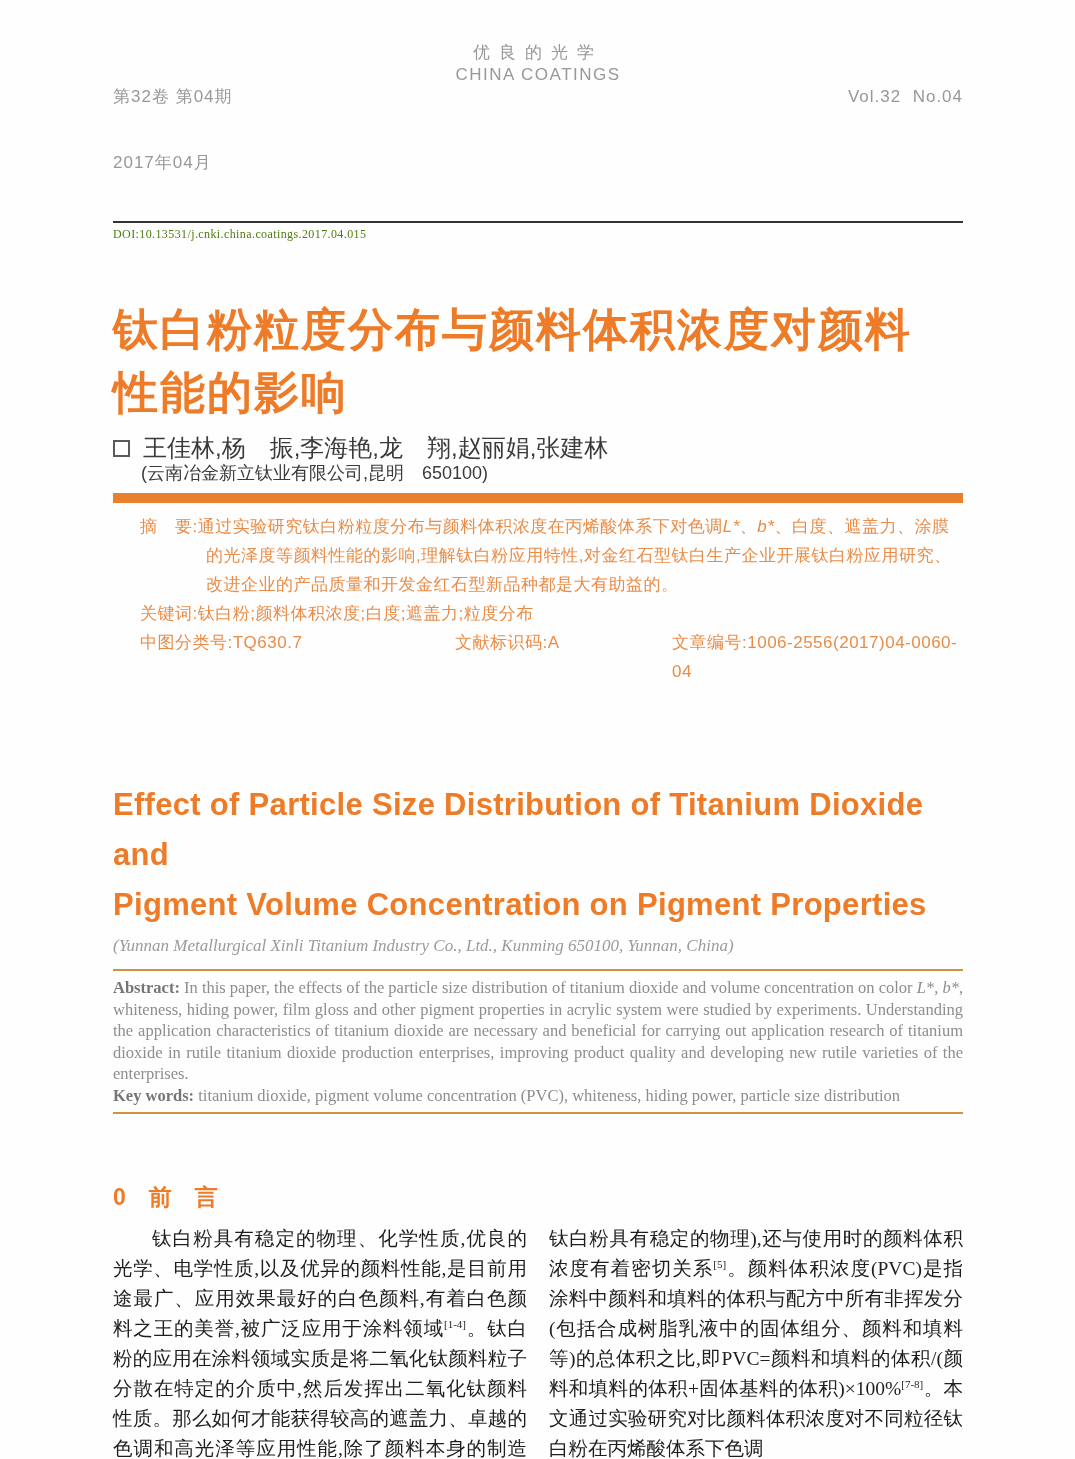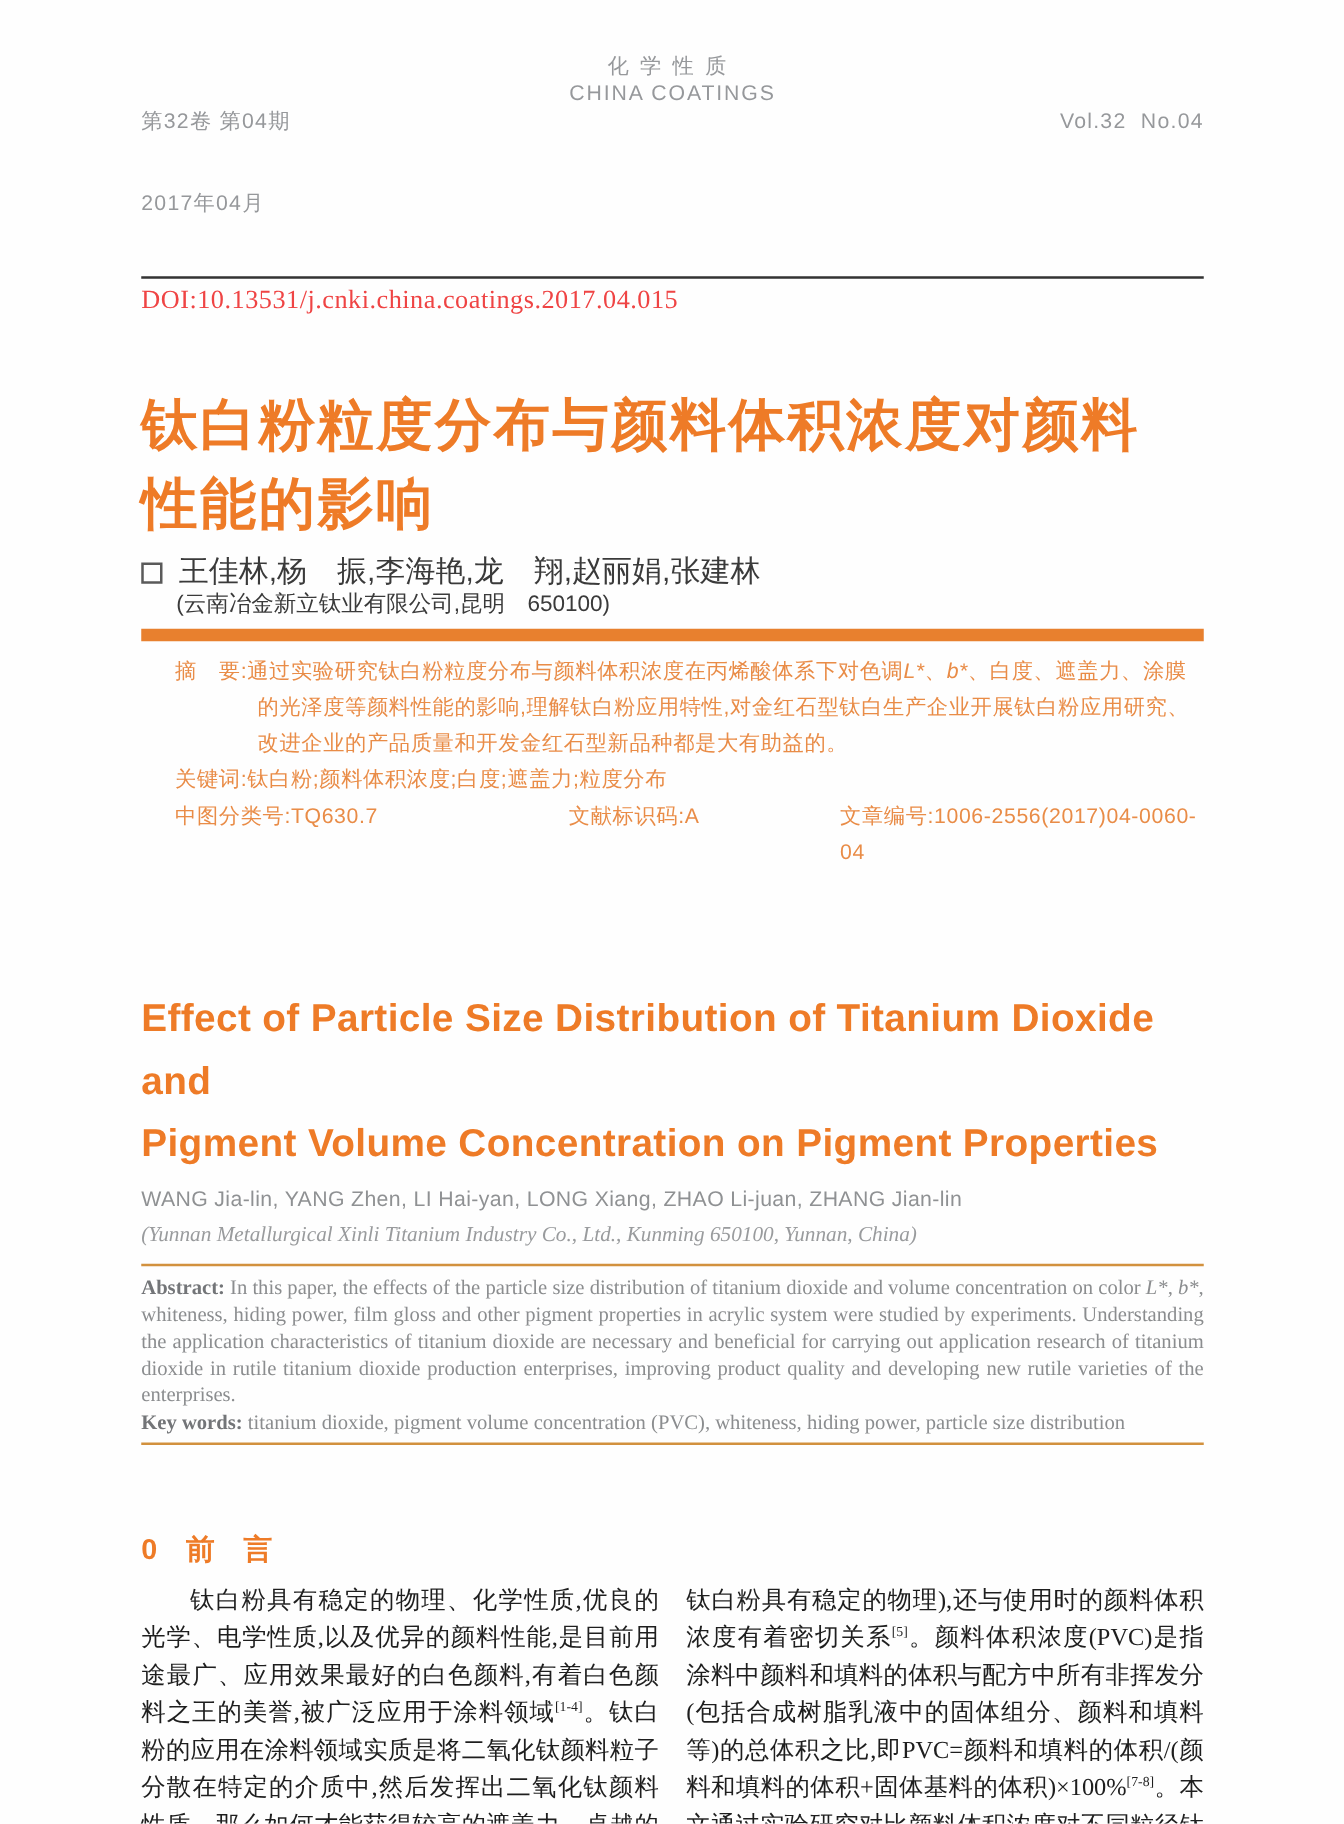--- a/index.html
+++ b/index.html
@@ -14,21 +14,21 @@
   
   .jheader { padding-top:42px; display:flex; align-items:flex-start;
     color:#96989b; font-size:17px; line-height:22px; letter-spacing:1px; }
   .jh-left { flex:1; text-align:left; white-space:pre-wrap; }
   .jh-center { flex:none; text-align:center; }
   .jh-center .cn { letter-spacing:9px; }
   .jh-center .en { letter-spacing:1.5px; }
   .jh-right { flex:1; text-align:right; white-space:pre-wrap; }
   .jheader-rule { margin-top:3px; border-bottom:2px solid #333333; }
   .doi-line { margin-top:4px; font-family:"Liberation Serif","DejaVu Serif",serif;
-    font-size:21px; color:#ef4444; letter-spacing:0.4px; }
+    font-size:12px; color:#4d7c0f; letter-spacing:0.4px; }
 
   
   .title-cn { margin-top:56px; color:#ee7b27; font-weight:bold;
     font-size:45px; line-height:63px; letter-spacing:2px; white-space:nowrap; }
   .authors-cn { margin-top:11px; color:#3a3a3a; font-size:24px; line-height:26px;
     display:flex; align-items:center; }
   .author-square { width:13px; height:13px; border:2px solid #5a5a5a;
     display:inline-block; margin-right:13px; flex:none; }
   .affil-cn { color:#3a3a3a; font-size:18px; line-height:25px; padding-left:28px; }
 
@@ -76,21 +76,21 @@
 
 <div class="page">
   <div class="content">
 
     <div class="jheader">
       <div class="jh-left">
         <div>第32卷 第04期</div>
         <div>2017年04月</div>
       </div>
       <div class="jh-center">
-        <div class="cn">化学性质</div>
+        <div class="cn">优良的光学</div>
         <div class="en">CHINA COATINGS</div>
       </div>
       <div class="jh-right">
         <div>Vol.32  No.04</div>
       </div>
     </div>
     <div class="jheader-rule"></div>
     <div class="doi-line">DOI:10.13531/j.cnki.china.coatings.2017.04.015</div>
 
     <div class="title-cn">
@@ -113,21 +113,20 @@
         <span class="m1"><span>中图分类号:</span><span>TQ630.7</span></span>
         <span class="m2"><span>文献标识码:</span><span>A</span></span>
         <span class="m3"><span>文章编号:</span><span>1006-2556(2017)04-0060-04</span></span>
       </p>
     </div>
 
     <div class="title-en">
       <div>Effect of Particle Size Distribution of Titanium Dioxide and</div>
       <div>Pigment Volume Concentration on Pigment Properties</div>
     </div>
-    <div class="authors-en">WANG Jia-lin, YANG Zhen, LI Hai-yan, LONG Xiang, ZHAO Li-juan, ZHANG Jian-lin</div>
     <div class="affil-en">(Yunnan Metallurgical Xinli Titanium Industry Co., Ltd., Kunming 650100, Yunnan, China)</div>
 
     <div class="rule-orange r1"></div>
 
     <div class="abstract-en">
       <p style="margin:0;"><span class="lbl">Abstract:</span><span> In this paper, the effects of the particle size distribution of titanium dioxide and volume concentration on color </span><span class="em">L*</span><span>, </span><span class="em">b*</span><span>, whiteness, hiding power, film gloss and other pigment properties in acrylic system were studied by experiments. Understanding the application characteristics of titanium dioxide are necessary and beneficial for carrying out application research of titanium dioxide in rutile titanium dioxide production enterprises, improving product quality and developing new rutile varieties of the enterprises.</span></p>
       <p style="margin:0;"><span class="lbl">Key words:</span><span> titanium dioxide, pigment volume concentration (PVC), whiteness, hiding power, particle size distribution</span></p>
     </div>
 
     <div class="rule-orange r2"></div>

